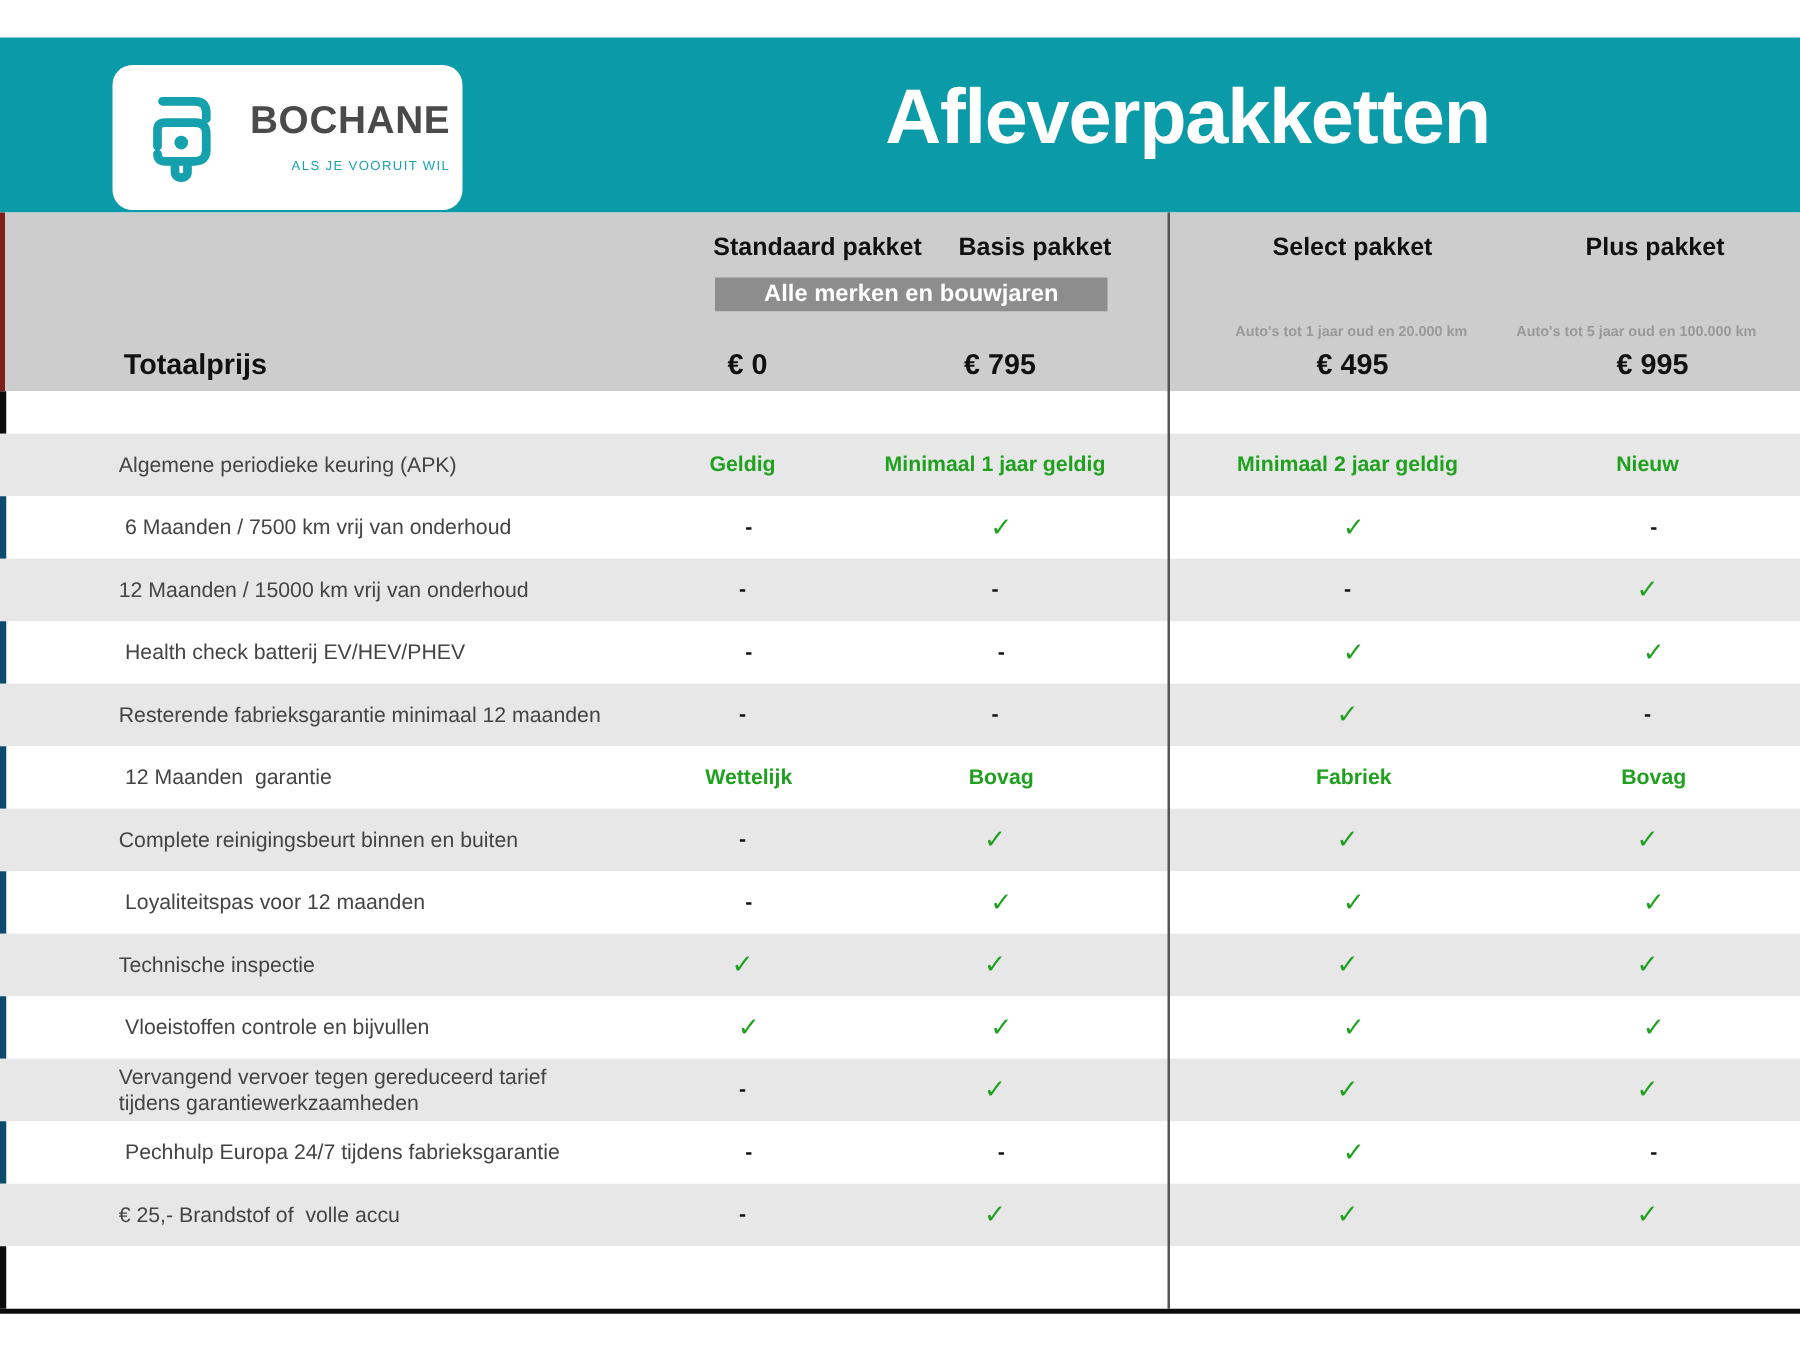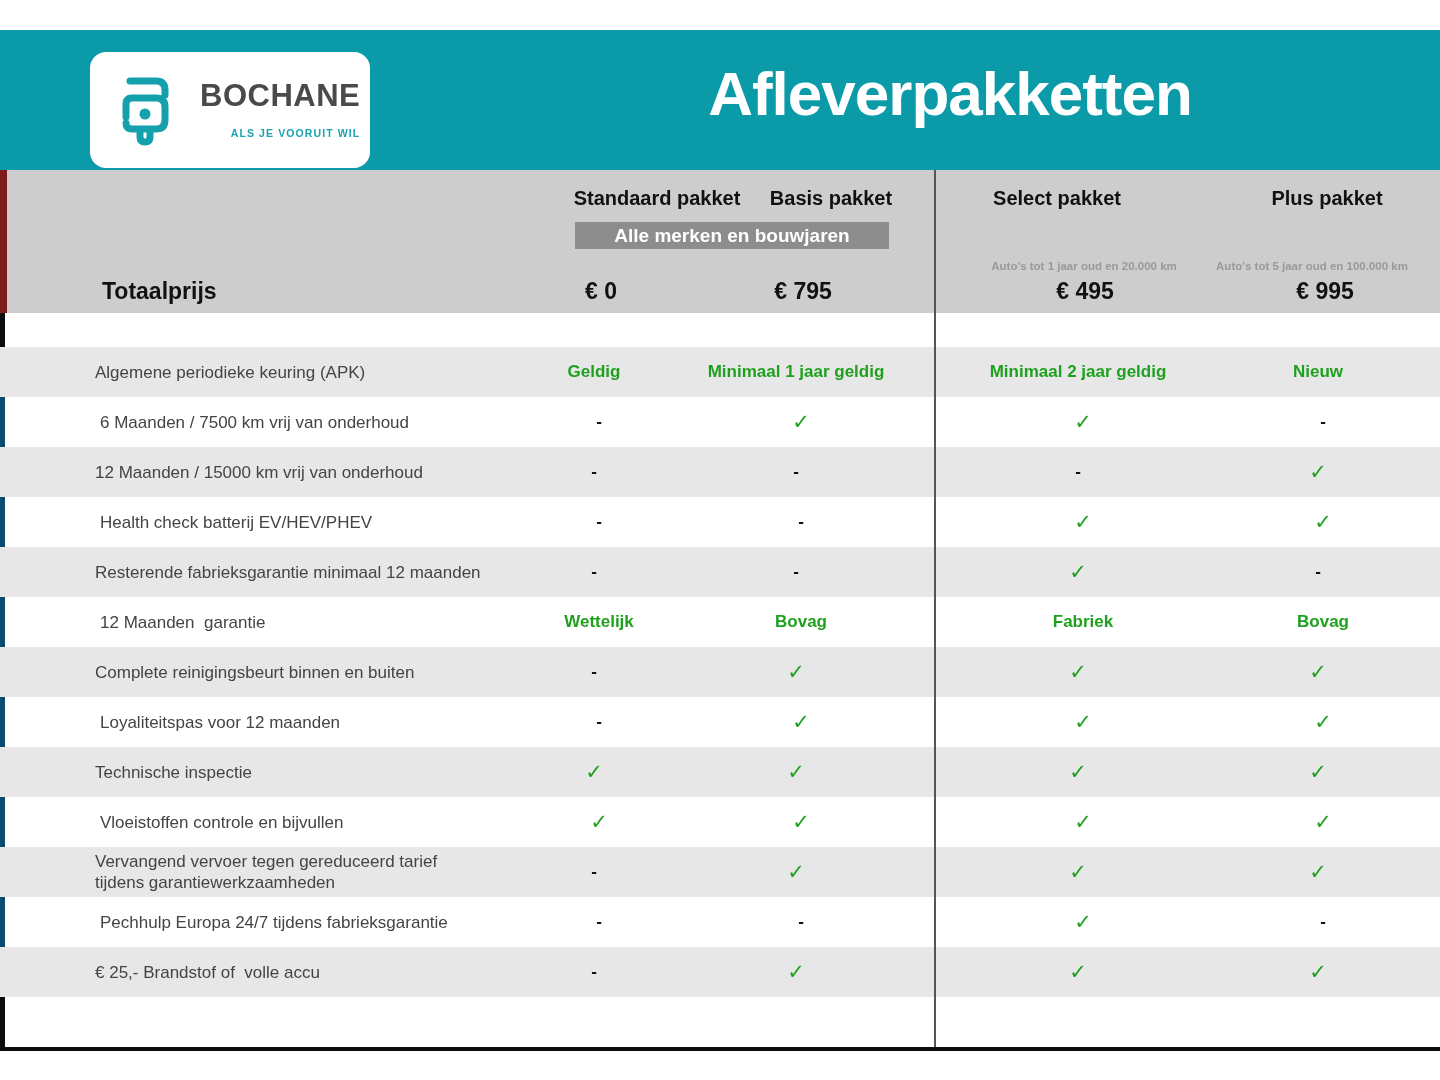--- a/index.html
+++ b/index.html
@@ -14,33 +14,33 @@
     position:absolute;left:90px;top:22px;width:280px;height:116px;
     background:#ffffff;border-radius:16px;
     display:flex;align-items:center;justify-content:flex-start;
   }
   .logo-icon{margin-left:22px;}
   .logo-text{margin-left:10px;display:flex;flex-direction:column;align-items:flex-end;}
   .logo-name{
     font-size:31px;font-weight:800;color:#4a4a4a;letter-spacing:.5px;line-height:30px;
   }
   .logo-tagline{
-    font-size:10.5px;font-weight:700;color:#19a3b0;letter-spacing:1.1px;margin-top:16px;
+    font-size:10.5px;font-weight:400;color:#19a3b0;letter-spacing:1.1px;margin-top:16px;
   }
   .page-title{
     position:absolute;left:460px;right:0;top:28px;text-align:center;
     color:#ffffff;font-size:62px;font-weight:800;letter-spacing:-1px;
   }
   
   .pkg-header{
     position:absolute;left:0;top:170px;width:1440px;height:143px;
-    background:#cdcdcd;border-left:7px solid #7f1d1d;box-sizing:border-box;
+    background:#cdcdcd;border-left:4px solid #7f1d1d;box-sizing:border-box;
   }
   .pkg-name{position:absolute;top:17px;transform:translateX(-50%);font-size:20px;font-weight:700;color:#111;white-space:nowrap;}
-  .h1{left:650px;} .h2{left:824px;} .h3{left:1050px;} .h4{left:1320px;}
+  .h1{left:650px;} .h2{left:824px;} .h3{left:1078px;} .h4{left:1320px;}
   .band{
     position:absolute;top:52px;height:27px;line-height:27px;background:#8d8d8d;
     color:#ffffff;font-size:19px;font-weight:700;text-align:center;white-space:nowrap;
   }
   .band1{left:568px;width:314px;}
   .band2{left:978px;width:430px;}
   .note{
     position:absolute;top:90px;transform:translateX(-50%);
     font-size:11.5px;font-weight:700;color:#999;white-space:nowrap;
   }

